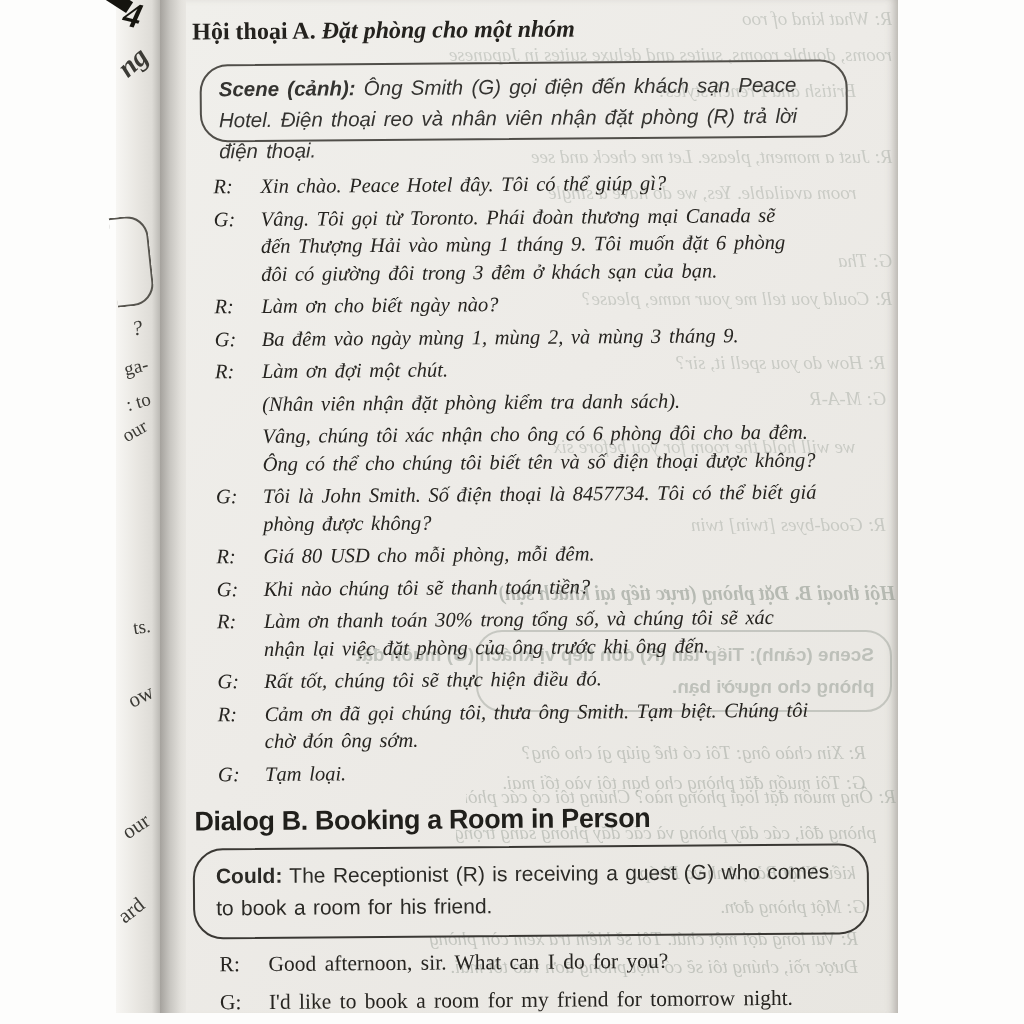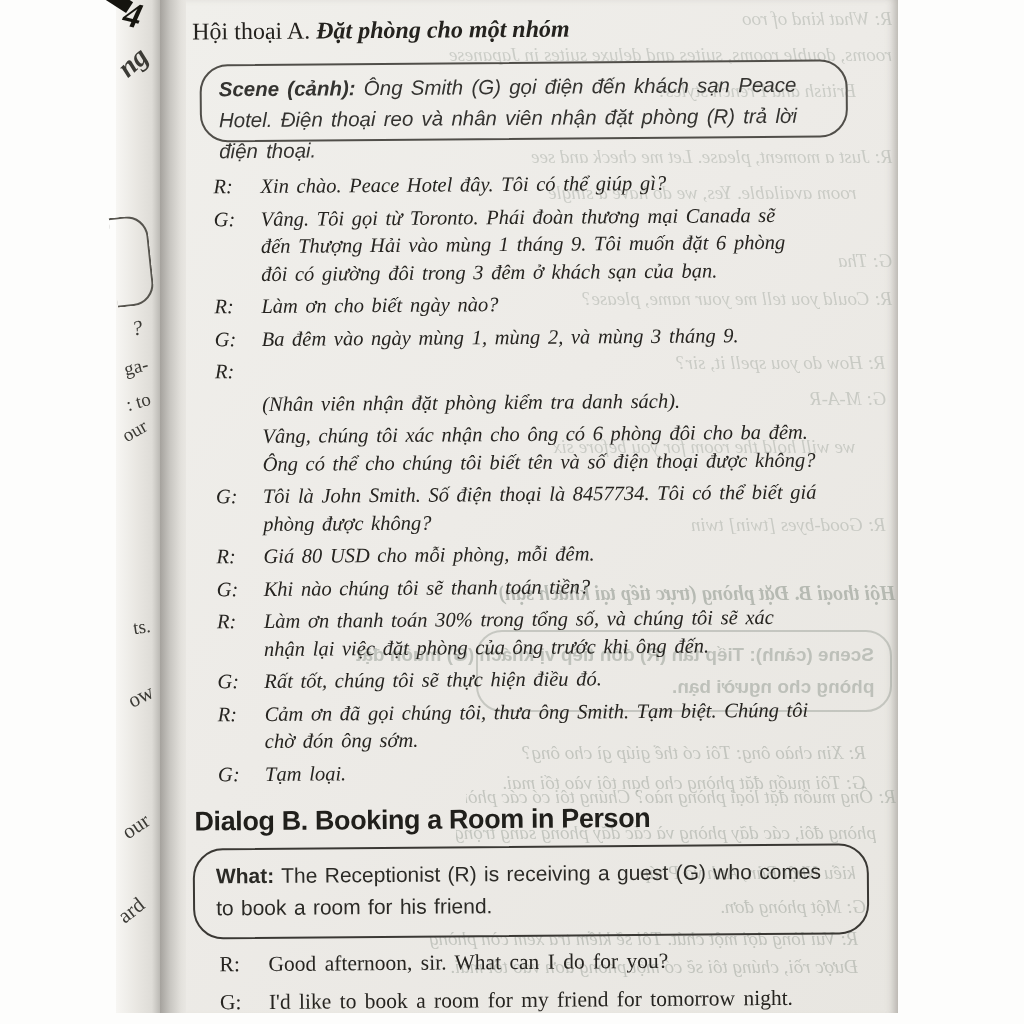--- a/index.html
+++ b/index.html
@@ -65,21 +65,21 @@
   .bl15{top:822px;right:148px;max-width:420px;}
   .bl16{top:862px;right:168px;}.bl17{top:896px;right:158px;}
   .bl18{top:928px;right:166px;}.bl19{top:956px;right:166px;}
   .bleed-box{position:absolute;right:132px;top:630px;width:412px;height:78px;
     border:2px solid rgba(110,118,108,.30);border-radius:26px;z-index:2;}
   .blsc1{top:644px;right:150px;}  .blsc2{top:676px;right:150px;}
   
   .content{position:absolute;left:0;top:0;width:1024px;height:1024px;z-index:4;
     transform:rotate(-0.45deg);transform-origin:512px 512px;color:#24221e;}
   .title-a{position:absolute;left:196px;top:16px;font-size:24px;white-space:nowrap;}
-  .title-a .lbl{font-weight:normal;}
+  .title-a .lbl{font-weight:bold;}
   .title-a .rest{font-weight:bold;font-style:italic;}
   .scene-box-a{position:absolute;left:203px;top:62px;width:644px;height:74px;
     border:2px solid #504e49;border-radius:28px;}
   .scene-text-a{position:absolute;left:222px;top:71px;width:612px;
     font-family:"Liberation Sans","DejaVu Sans",sans-serif;font-style:italic;
     font-size:20.5px;line-height:31px;color:#343330;word-spacing:2.5px;}
   .scene-text-a .lbl{font-weight:bold;}
   .dialog-a{position:absolute;left:216px;top:171px;width:648px;
     font-style:italic;font-size:20.5px;color:#262420;}
   .dialog-a .turn{display:flex;margin-bottom:5px;}
@@ -181,20 +181,23 @@
         </span>
     </div>
     <div class="turn">
       <span class="spk">G:</span>
       <span class="txt">
           <span class="ln" style="display:block">Ba đêm vào ngày mùng 1, mùng 2, và mùng 3 tháng 9.</span>
         </span>
     </div>
     <div class="turn">
       <span class="spk">R:</span>
+      <span class="txt">
+          <span class="ln" style="display:block">Làm ơn đợi một chút.</span>
+        </span>
     </div>
     <div class="turn">
       <span class="spk"></span>
       <span class="txt">
           <span class="ln" style="display:block">(Nhân viên nhận đặt phòng kiểm tra danh sách).</span>
         </span>
     </div>
     <div class="turn">
       <span class="spk"></span>
       <span class="txt">
@@ -246,21 +249,21 @@
       <span class="txt">
           <span class="ln" style="display:block">Tạm loại.</span>
         </span>
     </div>
   </div>
 
   <div class="heading-b">Dialog B. Booking a Room in Person</div>
 
   <div class="scene-box-b"></div>
   <div class="scene-text-b">
-    <div><span class="lbl">What:</span> <span>The Receptionist (R) is receiving a guest (G) who comes</span></div>
+    <div><span class="lbl">Could:</span> <span>The Receptionist (R) is receiving a guest (G) who comes</span></div>
     <div>to book a room for his friend.</div>
   </div>
 
   <div class="dialog-b">
     <div class="turn">
       <span class="spk">R:</span>
       <span class="txt">
           <span class="ln" style="display:block">Good afternoon, sir. What can I do for you?</span>
         </span>
     </div>

